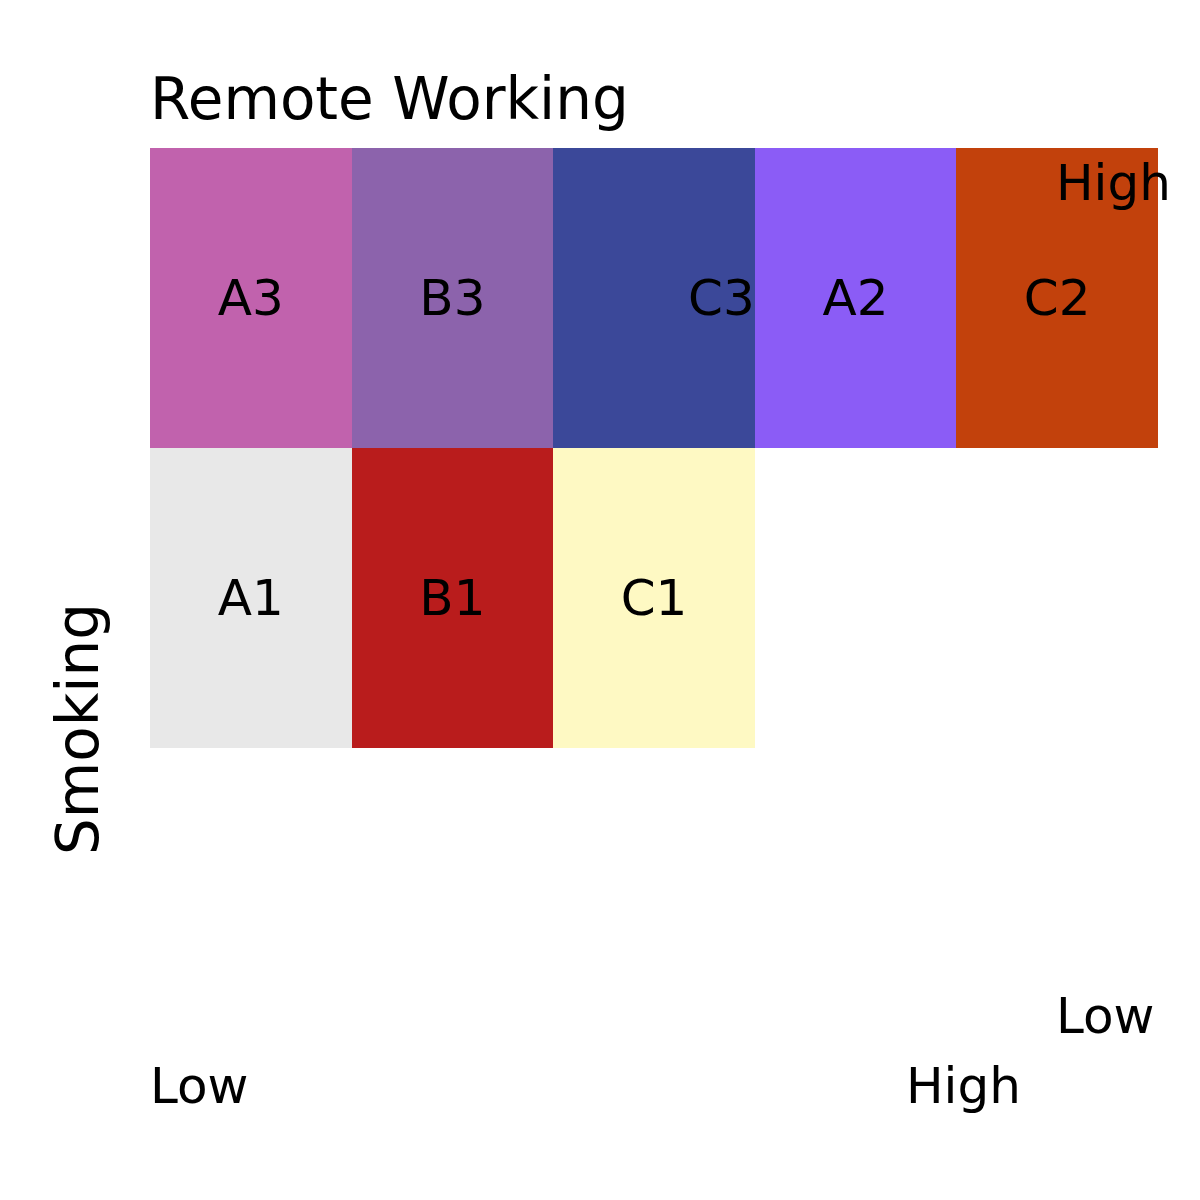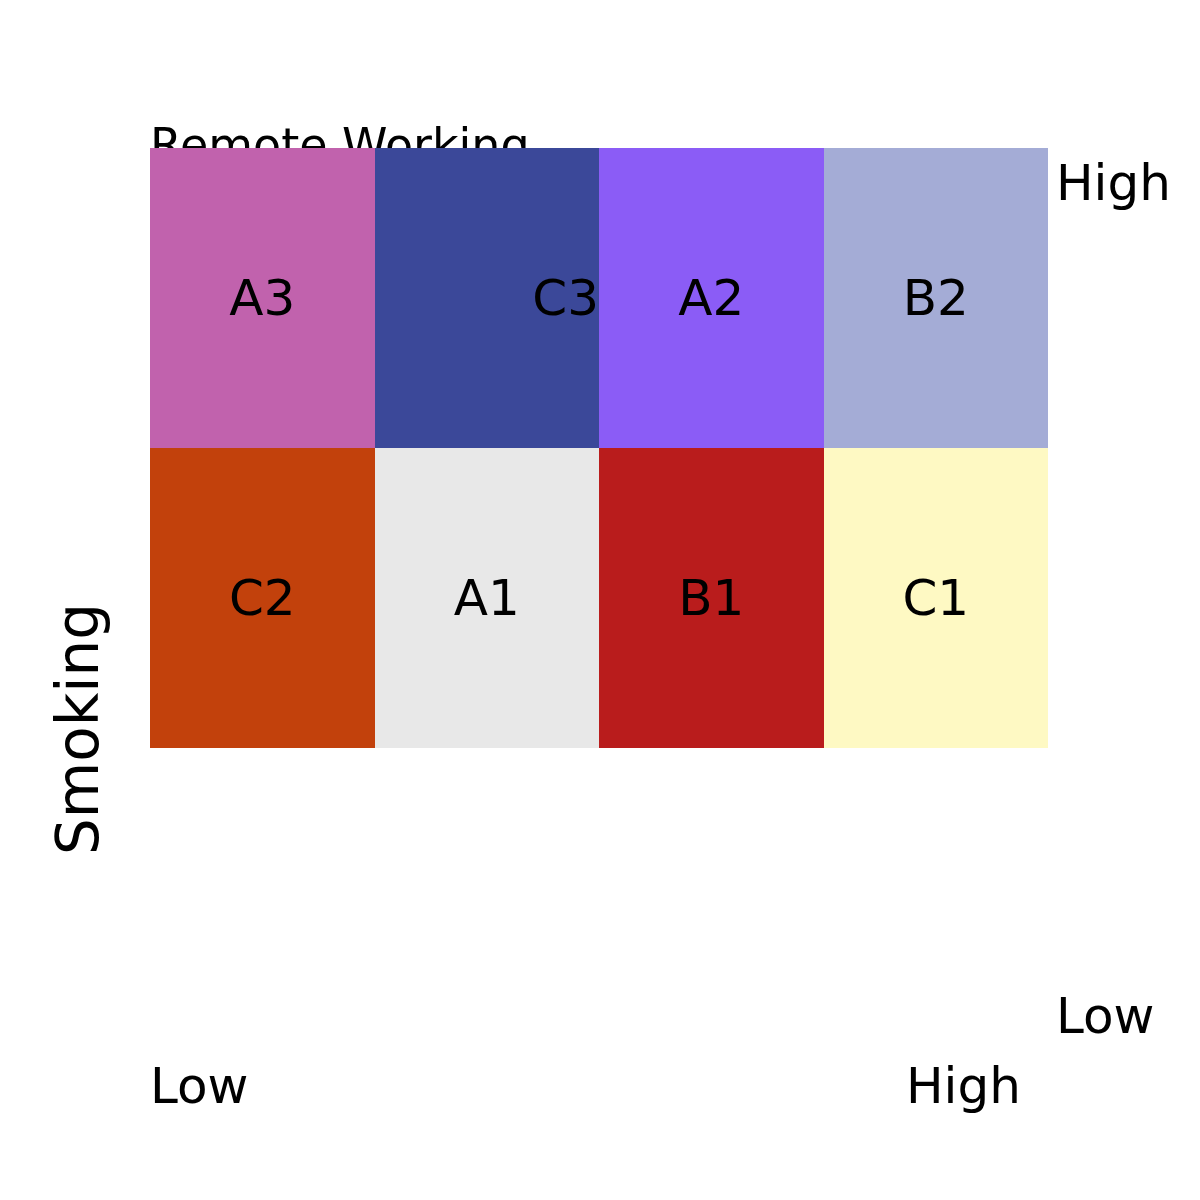--- a/index.html
+++ b/index.html
@@ -19,37 +19,36 @@
     width: 1200px;
     height: 1200px;
     background: #ffffff;
   }
 
   
   #chart-title {
     position: absolute;
     left: 150px;
     top: 60px;
-    font-size: 46px;
+    font-size: 58px;
     line-height: 78px;
     color: #000000;
     white-space: nowrap;
     font-weight: 400;
-    margin-top: 46px;
   }
 
   
   #matrix {
     position: absolute;
     left: 150px;
     top: 148px;
-    width: 898px;
+    width: 1008px;
     height: 900px;
     display: grid;
-    grid-template-columns: repeat(4, 1fr);
+    grid-template-columns: repeat(5, 1fr);
     grid-template-rows: repeat(3, 1fr);
   }
 
   .cell {
     position: relative;
     display: flex;
     align-items: center;
     justify-content: center;
   }
 
@@ -111,29 +110,29 @@
 <body style="background-color: rgb(255, 255, 255);">
 
 <div id="figure" style="background-color: rgb(255, 255, 255);">
 
   <div id="chart-title">Remote Working</div>
 
   <div id="matrix">
     <div class="cell" style="background-color: rgb(193, 98, 173);">
       <span class="cell-label">A3</span>
     </div>
+    <div class="cell" style="background-color: rgb(140, 99, 172);">
+      <span class="cell-label">B3</span>
+    </div>
     <div class="cell" style="background-color: rgb(59, 72, 153); justify-content: flex-end;">
       <span class="cell-label">C3</span>
     </div>
 
     <div class="cell" style="background-color: #8b5cf6;">
       <span class="cell-label">A2</span>
-    </div>
-    <div class="cell" style="background-color: rgb(164, 172, 214);">
-      <span class="cell-label">B2</span>
     </div>
     <div class="cell" style="background-color: #c2410c;">
       <span class="cell-label">C2</span>
     </div>
 
     <div class="cell" style="background-color: rgb(232, 232, 232); align-items: center;">
       <span class="cell-label">A1</span>
     </div>
     <div class="cell" style="background-color: #b91c1c;">
       <span class="cell-label">B1</span>

